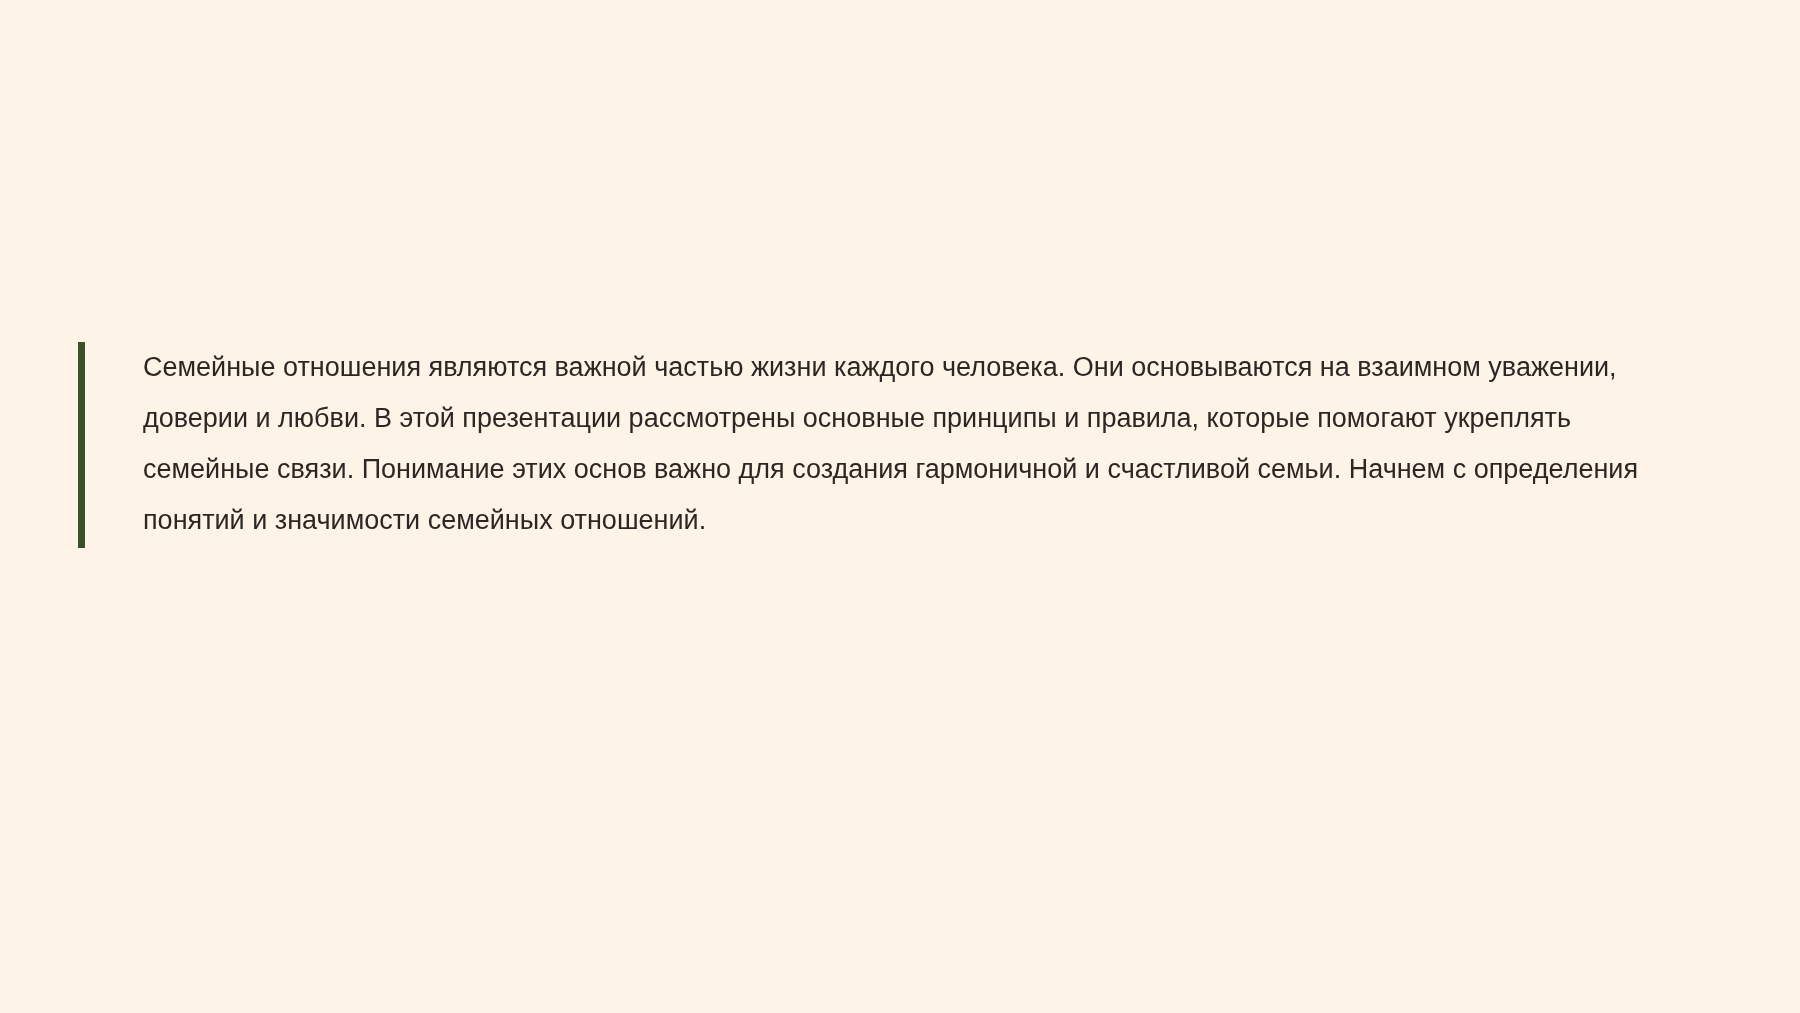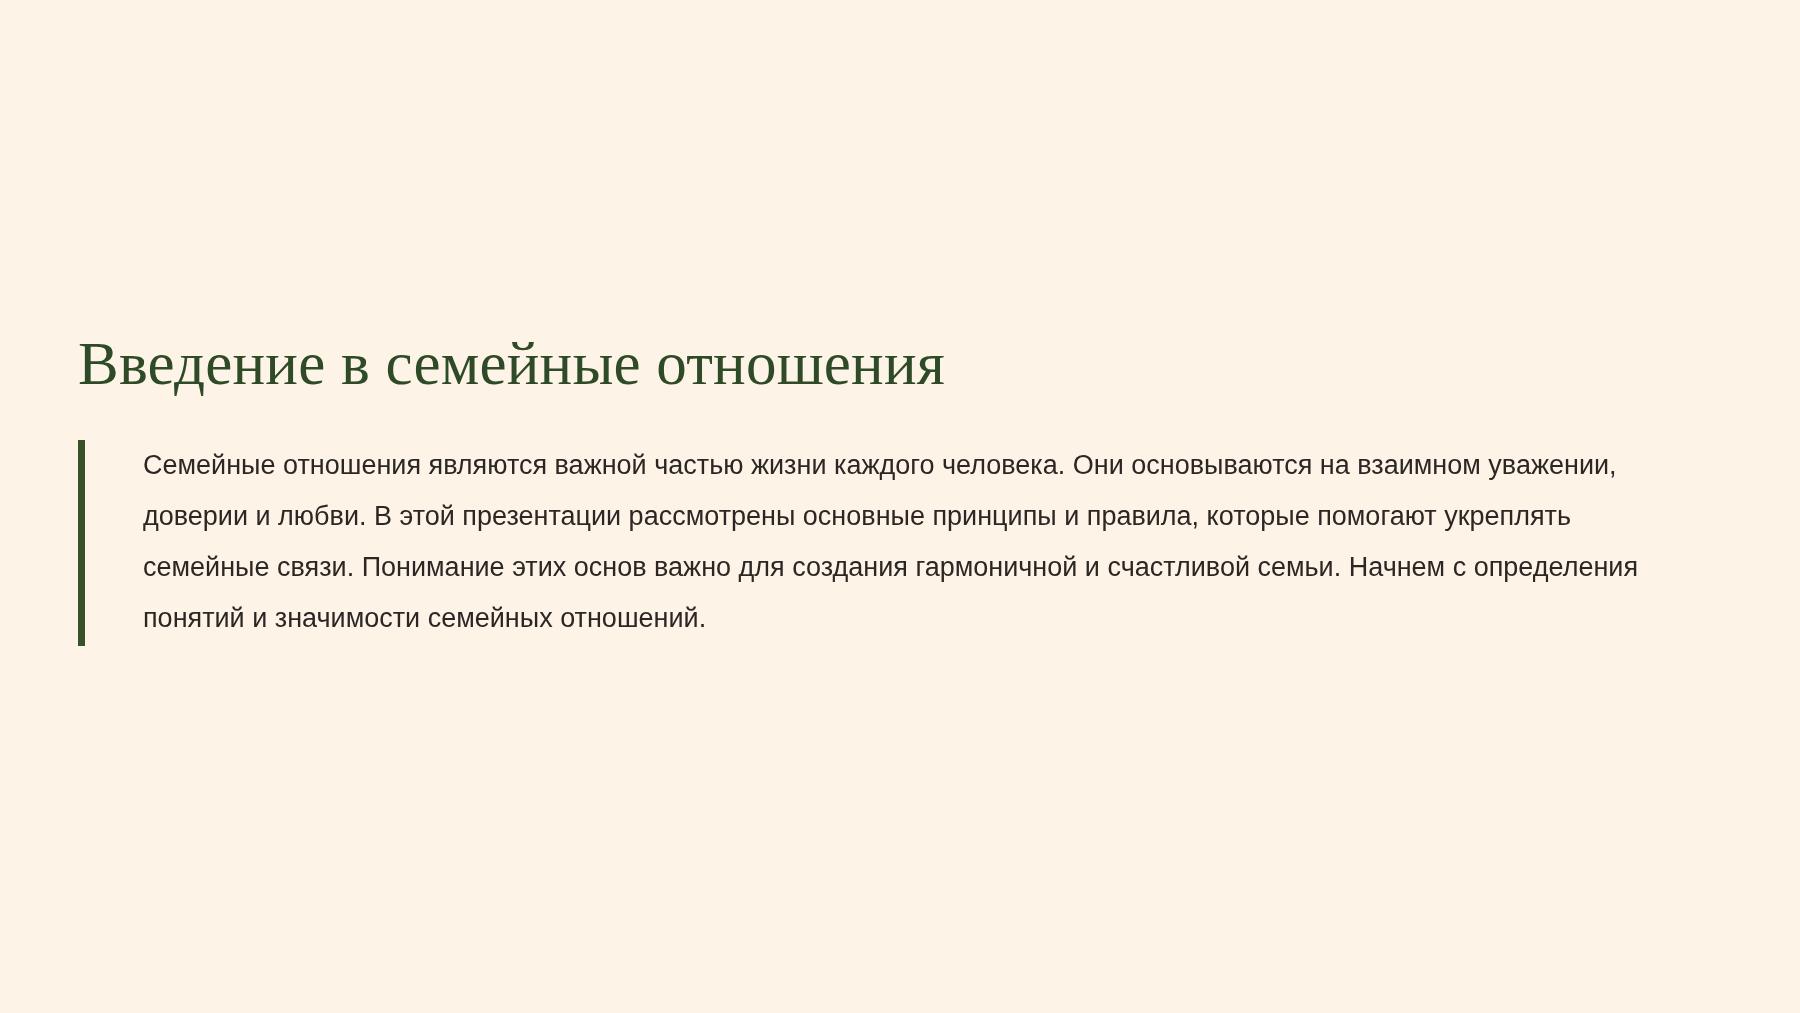--- a/index.html
+++ b/index.html
@@ -67,21 +67,20 @@
     text-align: left;
   }
 </style>
 </head>
 <body style="background: rgb(253, 244, 231);">
 
 <div id="slide" style="background: rgb(253, 244, 231);">
 
   <div id="slide-content">
 
-    <h1 id="slide-title" style="color: rgb(47, 74, 38);">Введение в семейные отношения</h1>
 
     <div id="body-block">
       <div id="accent-bar" style="background: rgb(58, 81, 40);"></div>
       <p id="body-text" style="color: rgb(44, 39, 36);">Семейные отношения являются важной частью жизни каждого человека. Они основываются на взаимном уважении, доверии и любви. В этой презентации рассмотрены основные принципы и правила, которые помогают укреплять семейные связи. Понимание этих основ важно для создания гармоничной и счастливой семьи. Начнем с определения понятий и значимости семейных отношений.</p>
     </div>
 
   </div>
 
 </div>
 

